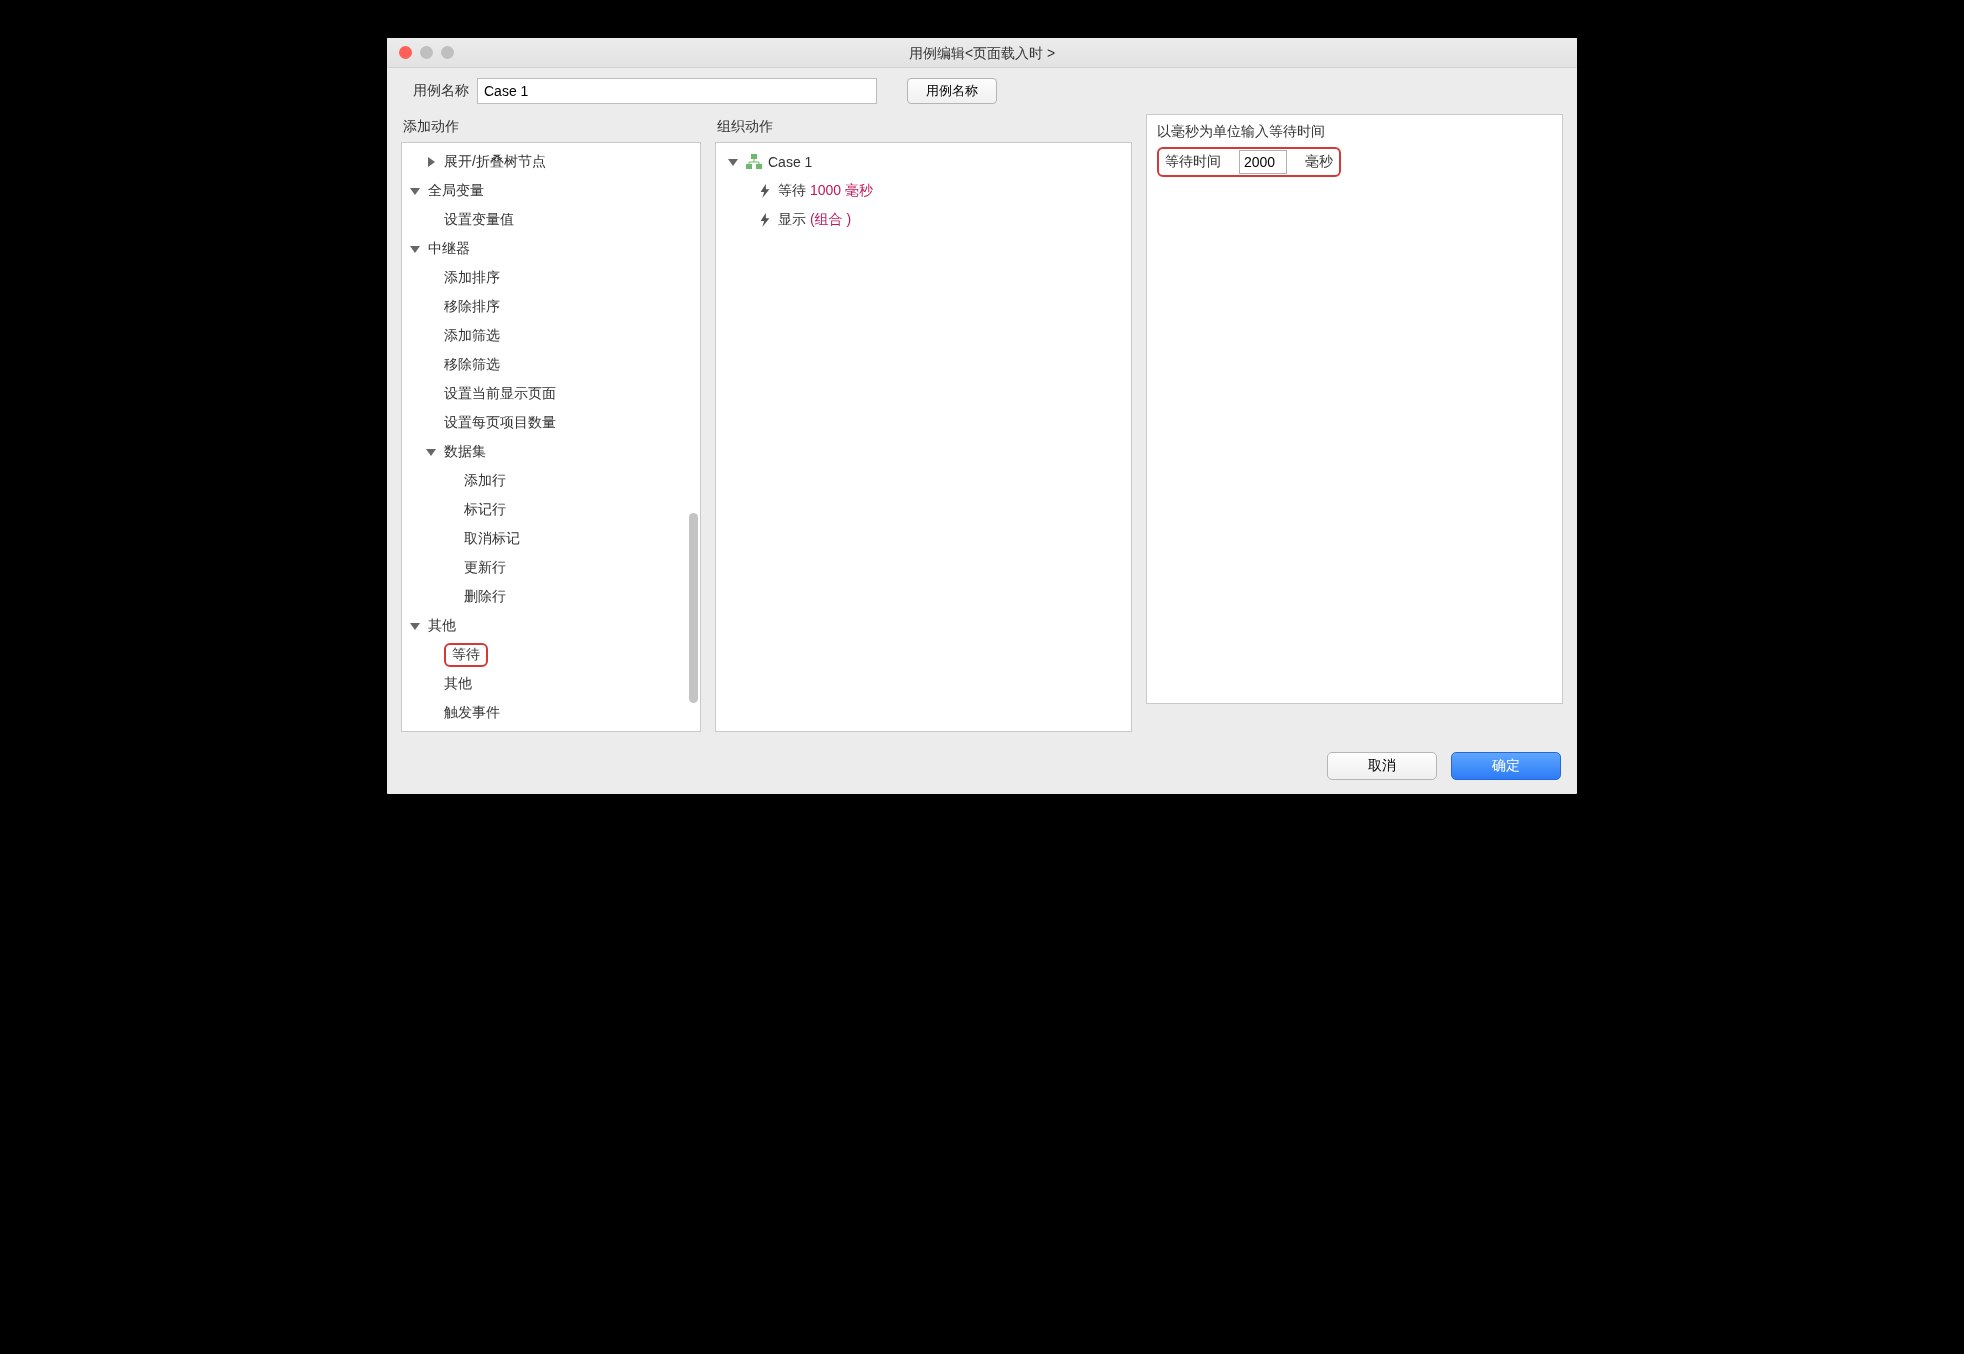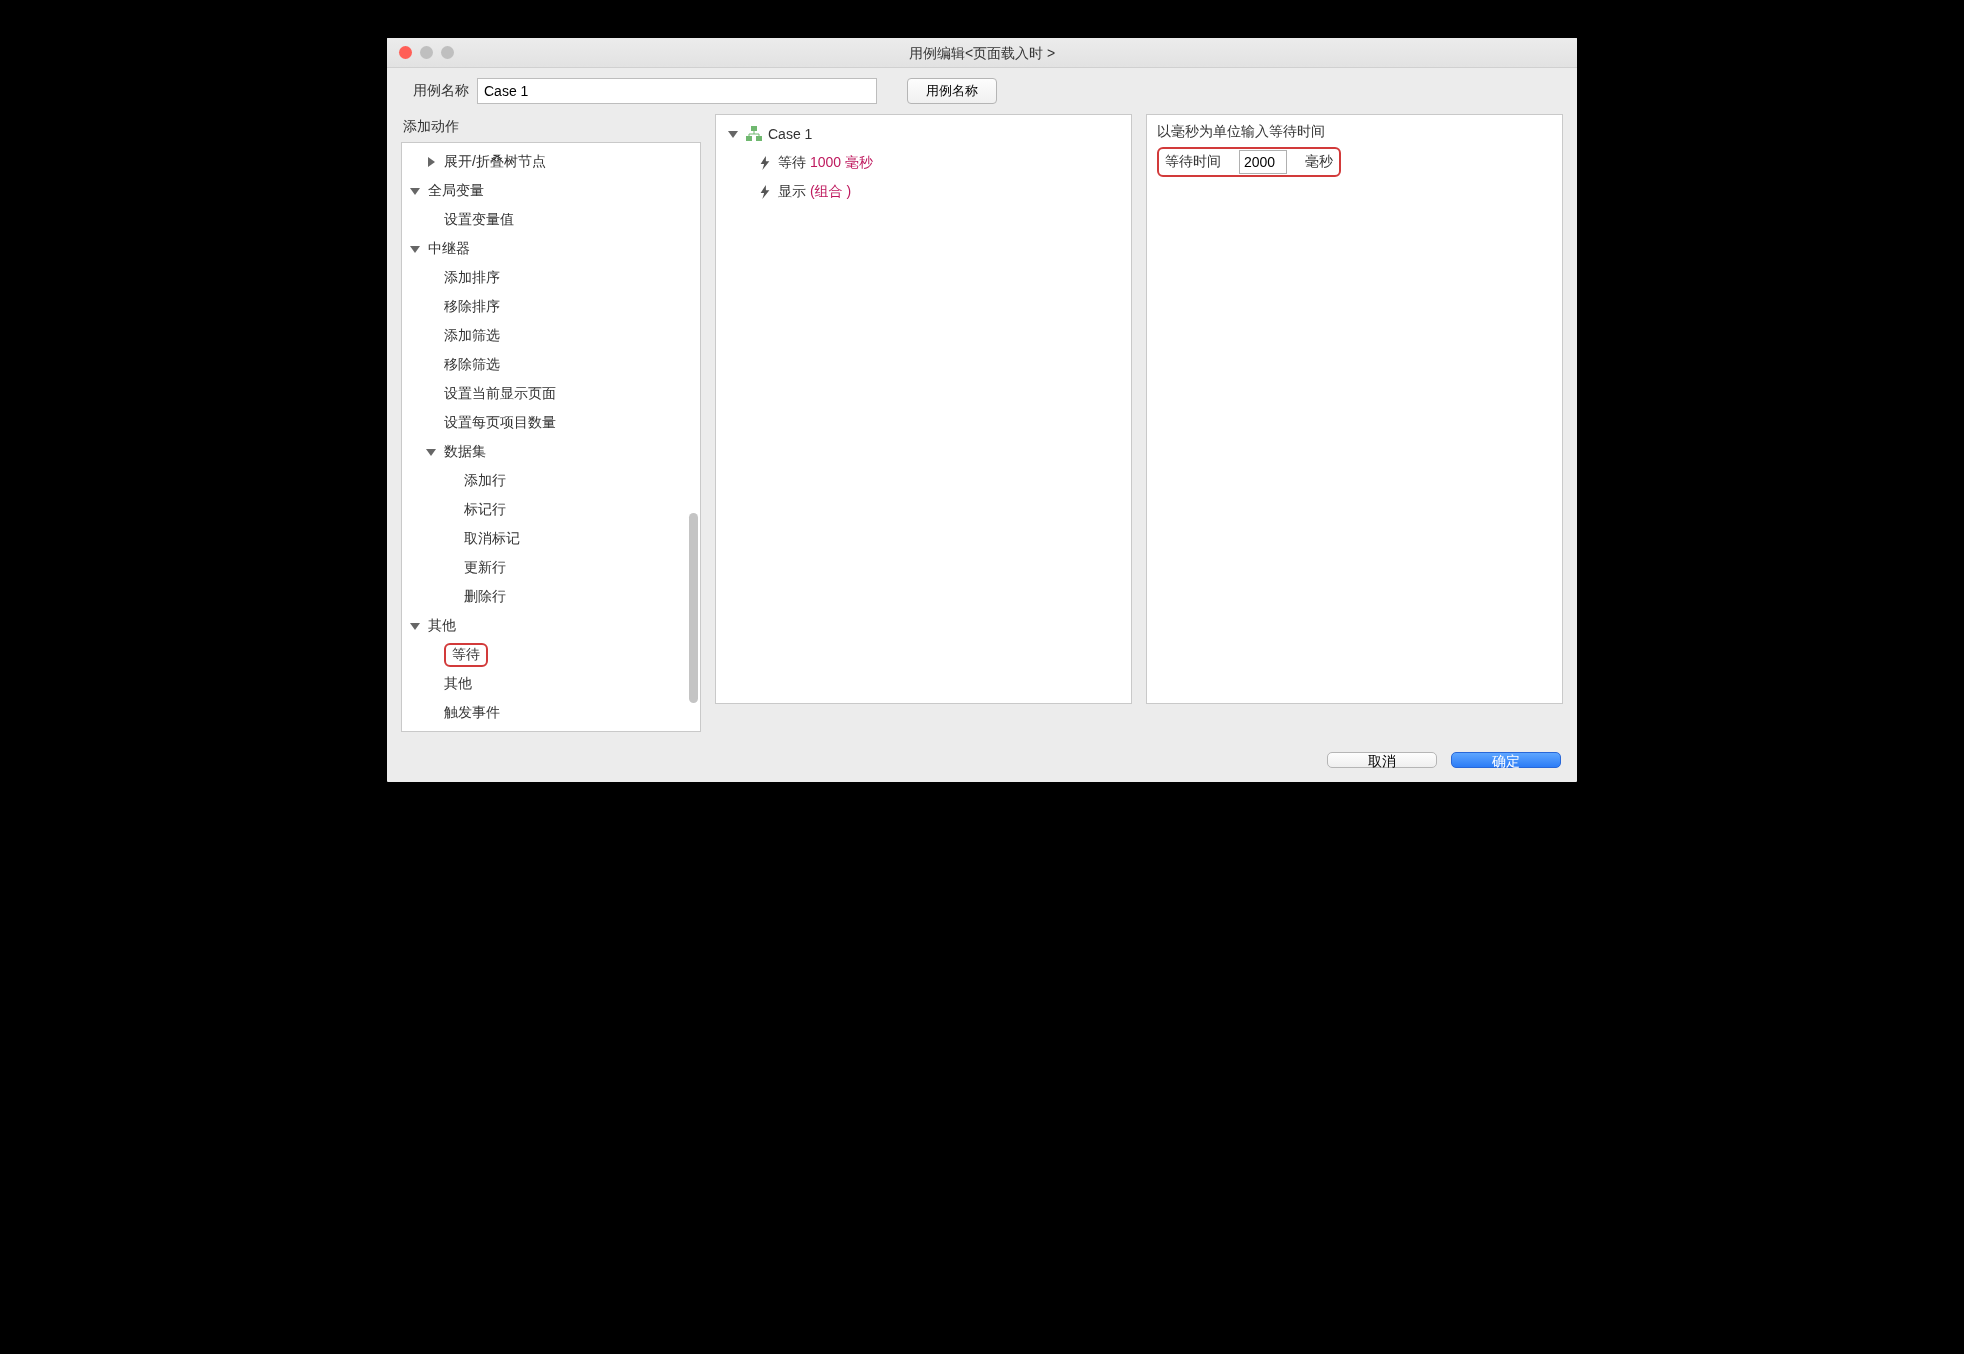--- a/index.html
+++ b/index.html
@@ -118,21 +118,21 @@
   }
   .config-line{ display:flex; align-items:center; gap:18px;}
   .config input{
     width: 48px; height: 24px; border:1px solid #b0b0b0; padding:0 4px; font-size:14px;
   }
   .footer{
     display:flex; justify-content:flex-end; gap:14px;
     padding: 10px 16px 14px;
   }
   .footer .fbtn{
-    width: 110px; height: 16px;
+    width: 110px; height: 28px;
     border-radius: 5px;
     border: 1px solid #b5b5b5;
     background: linear-gradient(#fdfdfd,#efefef);
     font-size:14px;
     cursor:pointer;
   }
   .footer .primary{
     background: linear-gradient(#5ea6ff,#2c7cf6);
     border-color:#2867d8;
     color:#fff;
@@ -256,20 +256,21 @@
             </div>
           <div class="row indent2">
               <span>触发事件</span>
             </div>
         </div>
         <div class="scrollbar"></div>
       </div>
     </div>
 
     <div>
+      <div class="col-header">组织动作</div>
       <div class="panel">
         <div class="tree">
           <div class="row" style="padding-left:10px;">
             <span class="toggle collapse">
               <svg viewBox="0 0 10 10">
                   <polygon points="2,0 9,5 2,10" fill="#666"></polygon>
                 </svg>
             </span>
             <span class="caseicon">
               <svg viewBox="0 0 16 16">

